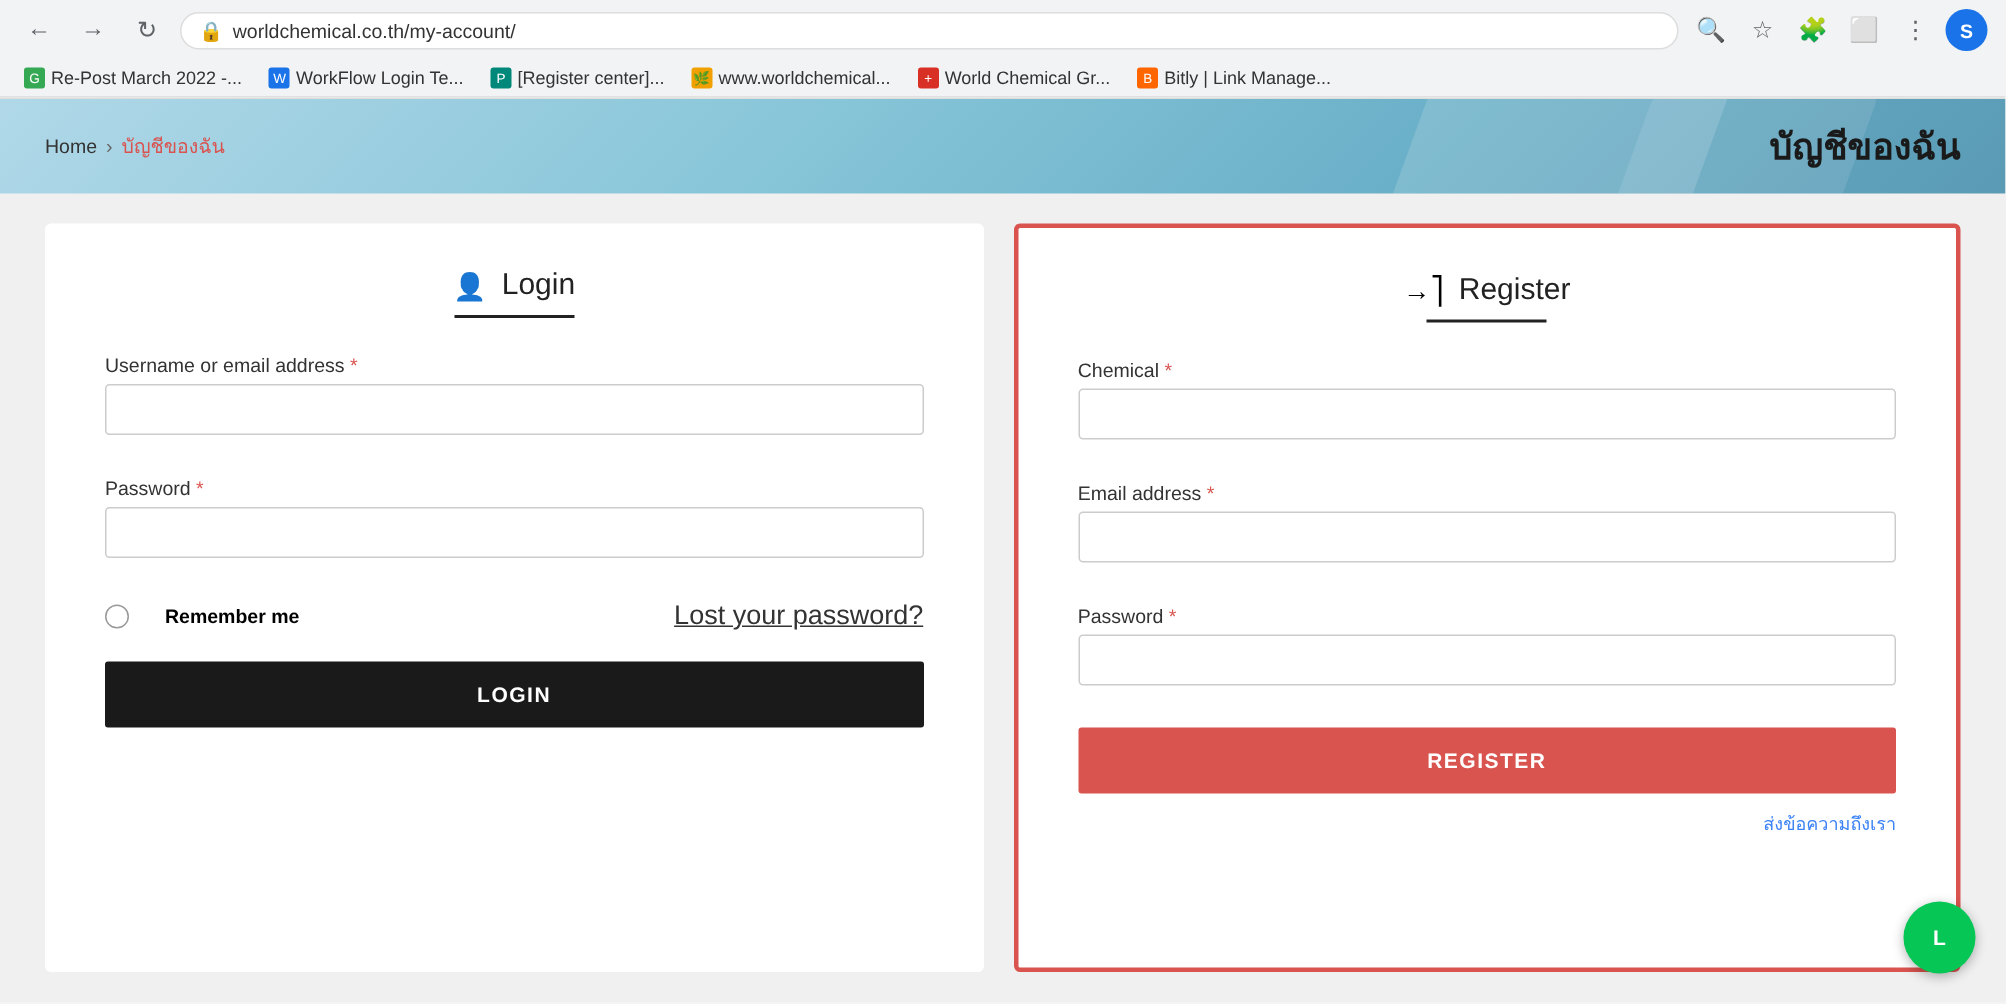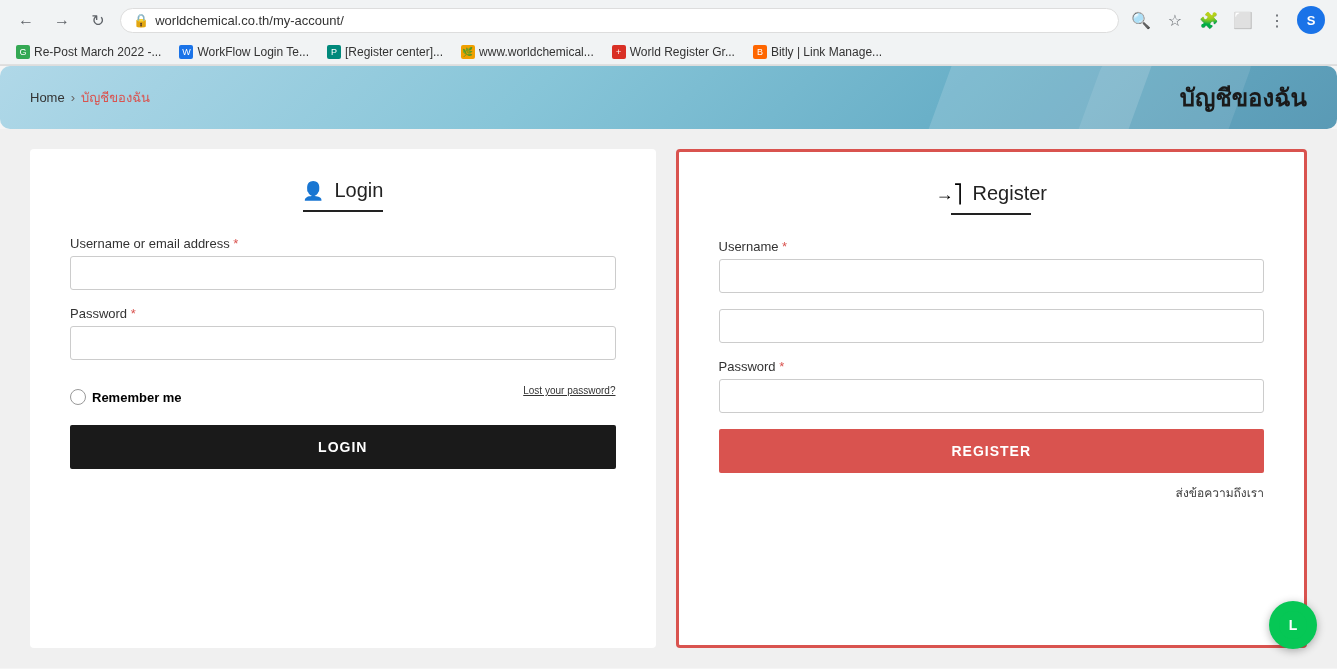--- a/index.html
+++ b/index.html
@@ -90,21 +90,20 @@
 
     
     .page-header {
       background: linear-gradient(135deg, #b0d8e8 0%, #87c5d8 40%, #6ab0c8 70%, #5a9ab5 100%);
       padding: 12px 30px;
       display: flex;
       justify-content: space-between;
       min-height: 60px;
       position: relative;
       overflow: hidden;
-      border-radius: 10px;
     }
     .page-header::before {
       content: '';
       position: absolute;
       right: 200px; top: -20px;
       width: 200px; height: 120px;
       background: rgba(255,255,255,0.15);
       transform: skewX(-20deg);
       border-radius: 20px;
     }
@@ -161,21 +160,21 @@
       color: #222;
     }
     .title-underline {
       width: 80px;
       height: 2px;
       background: #222;
       margin: 0 auto 24px auto;
     }
 
     .form-group {
-      margin-bottom: 16px;
+      margin-bottom: 28px;
     }
     .form-label {
       display: block;
       margin-bottom: 5px;
       font-size: 13px;
       color: #333;
     }
     .required-star {
       color: #d9534f;
     }
@@ -188,33 +187,33 @@
       outline: none;
     }
 
     .form-options {
       display: flex;
       align-items: center;
       justify-content: space-between;
       margin-bottom: 20px;
     }
     .remember-me {
-      display: flex; align-items: center; gap: 6px;
-      font-size: 13px; font-weight: bold; margin-top: 13px;
+      display: flex; align-items: center; gap: 24px;
+      font-size: 13px; font-weight: bold;
     }
     .remember-checkbox {
       width: 16px; height: 16px;
       border-radius: 50%;
       border: 1px solid #999;
       appearance: none;
       cursor: pointer;
     }
     .lost-password {
       color: #333;
-      font-size: 10px;
+      font-size: 18px;
       text-decoration: underline;
       cursor: pointer;
     }
 
     .login-btn {
       width: 100%;
       padding: 14px;
       background: #1a1a1a;
       color: white;
       border: none;
@@ -299,21 +298,21 @@
     <div class="bookmark-item">
       <div class="bookmark-favicon" style="background:#f0a000;width:14px;height:14px;border-radius:2px;display:flex;align-items:center;justify-content:center;">
           <span style="color:white;font-size:9px">🌿</span>
         </div>
       <span>www.worldchemical...</span>
     </div>
     <div class="bookmark-item">
       <div class="bookmark-favicon bm-red">
           <span style="color:white;font-size:9px">+</span>
         </div>
-      <span>World Register Gr...</span>
+      <span>World Chemical Gr...</span>
     </div>
     <div class="bookmark-item">
       <div class="bookmark-favicon bm-bitly">
           <span style="color:white;font-size:9px">B</span>
         </div>
       <span>Bitly | Link Manage...</span>
     </div>
   </div>
 </div>
 
@@ -364,41 +363,45 @@
 
   <div class="form-panel register-panel">
     <div class="panel-title-row">
       <span class="register-icon">→⎤</span>
       <span class="panel-title">Register</span>
     </div>
     <div class="title-underline"></div>
 
     <div class="form-group">
       <label class="form-label">
-        <span>Username</span>
+        <span>Chemical</span>
         <span class="required-star">*</span>
       </label>
       <input class="form-input" type="text" style="">
     </div>
 
     <div class="form-group">
+      <label class="form-label">
+        <span>Email address</span>
+        <span class="required-star">*</span>
+      </label>
       <input class="form-input" type="email" style="">
     </div>
 
     <div class="form-group">
       <label class="form-label">
         <span>Password</span>
         <span class="required-star">*</span>
       </label>
       <input class="form-input" type="password" style="">
     </div>
 
     <button class="register-btn">REGISTER</button>
 
-    <div style="text-align:right; margin-top:10px; font-size:12px; color:#404040;">ส่งข้อความถึงเรา</div>
+    <div style="text-align:right; margin-top:10px; font-size:12px; color:#3b82f6;">ส่งข้อความถึงเรา</div>
   </div>
 
 </div>
 
 <div class="line-fab">
   <svg width="28" height="28" viewBox="0 0 28 28" fill="none">
     <rect width="28" height="28" rx="14" fill="#06C755"></rect>
     <text x="14" y="19" text-anchor="middle" font-size="14" font-weight="bold" fill="white" font-family="Arial">L</text>
   </svg>
 </div>

